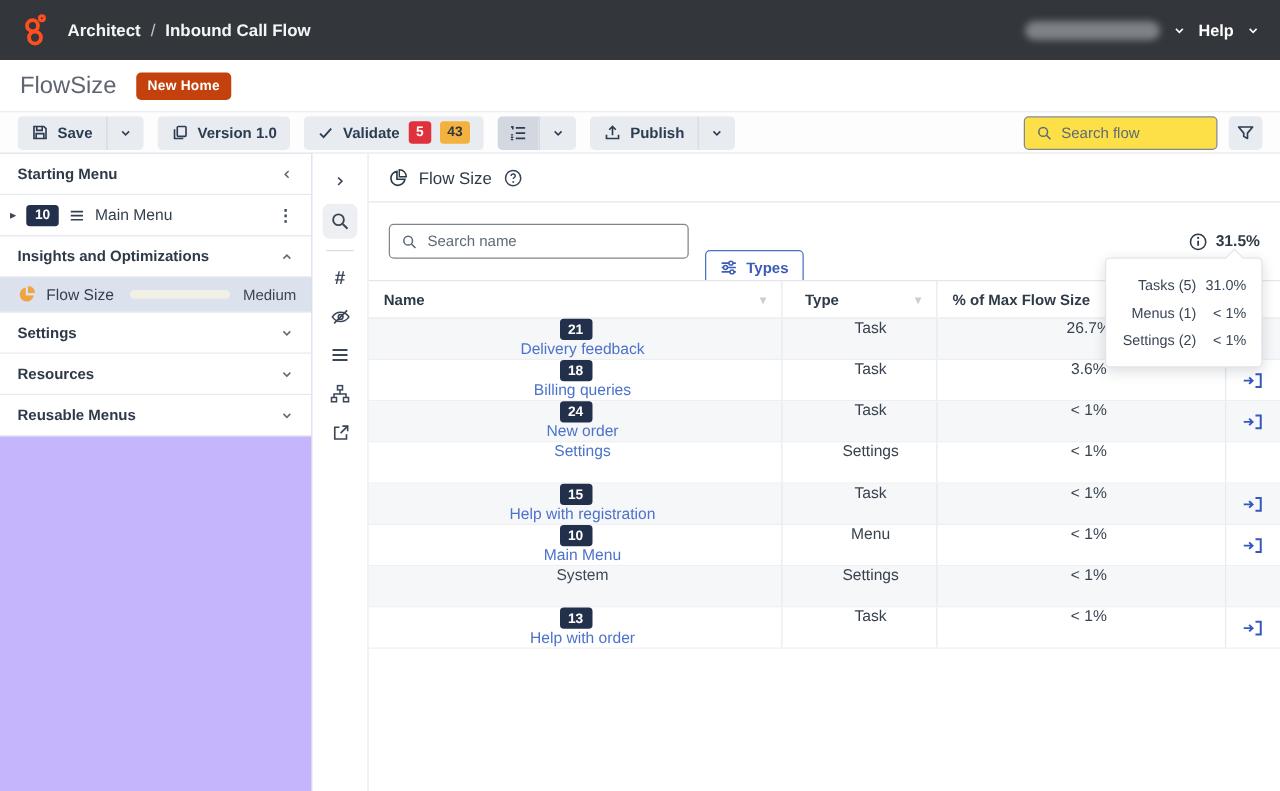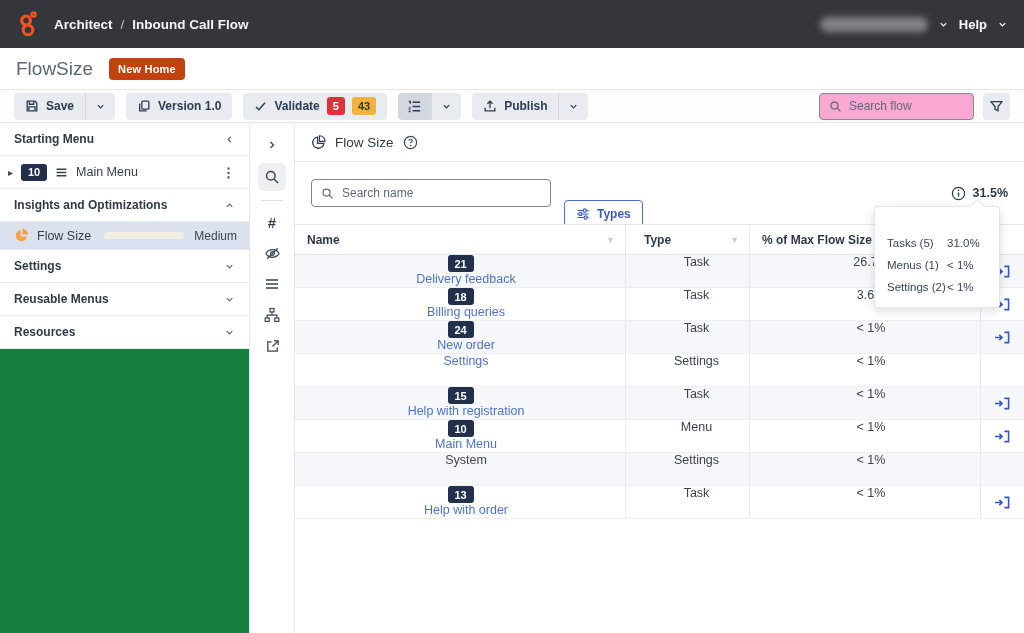--- a/index.html
+++ b/index.html
@@ -27,28 +27,28 @@
   .btn-group { display:flex; border-radius:4px; overflow:hidden; }
   .tbtn { display:flex; align-items:center; gap:7px; background:#e8ebf0; color:#2c3c52; font-size:12px; font-weight:700; height:27px; padding:0 11px; border:none; cursor:pointer; font-family:inherit; }
   .tbtn svg { display:block; }
   .tbtn.chev-part { padding:0 9px; border-left:1px solid #d5d9e0; }
   .tbtn.icon-only { padding:0 9px; }
   .tbtn.active { background:#d3d8e0; }
   .vbadge { font-size:11px; font-weight:700; padding:3px 6px; border-radius:3px; }
   .vbadge.red { background:#df323c; color:#fff; }
   .vbadge.amber { background:#f3b23e; color:#33363a; }
   .toolbar-right { margin-left:auto; display:flex; align-items:center; gap:9px; }
-  .search-box { display:flex; align-items:center; gap:7px; height:27px; border:1px solid #83898f; border-radius:4px; background:#f9a8d4; padding:0 9px; width:155px; color:#5f6a76; font-size:12px; }
+  .search-box { display:flex; align-items:center; gap:7px; height:27px; border:1px solid #83898f; border-radius:4px; background:#fde047; padding:0 9px; width:155px; color:#5f6a76; font-size:12px; }
   .funnel-btn { width:27px; height:27px; background:#e8ebf0; border-radius:4px; display:flex; align-items:center; justify-content:center; border:none; cursor:pointer; }
 
   
   .app-body { display:flex; height:510px; }
 
   
-  .sidebar { width:250px; border-right:1px solid #e4e6e9; background:#15803d; flex:none; }
+  .sidebar { width:250px; border-right:1px solid #e4e6e9; background:#c4b5fd; flex:none; }
   .side-row { display:flex; align-items:center; padding:0 14px; border-bottom:1px solid #e8eaed; background:#fff; }
   .side-header { height:33px; font-size:12px; font-weight:700; color:#2e3a48; }
   .side-header .chev, .side-row .chev { margin-left:auto; color:#5f6a76; }
   .main-menu-row { height:33px; gap:8px; padding-left:8px; font-size:12.5px; color:#333f4d; }
   .caret { font-size:10px; color:#3c4653; }
   .num-badge { min-width:26px; height:17px; background:#23304b; color:#fff; font-size:11px; font-weight:700; border-radius:3px; display:inline-flex; align-items:center; justify-content:center; padding:0 4px; }
   .kebab { margin-left:auto; color:#3c4653; font-size:13px; font-weight:700; letter-spacing:0; }
   .flow-size-row { height:28px; background:#dce2ed; gap:8px; padding-right:12px; font-size:12.5px; color:#333f4d; }
   .progress { margin-left:auto; width:80px; height:7px; border-radius:4px; background:#f2f0e4; overflow:hidden; }
   .progress-fill { height:100%; background:#edc25e; border-radius:4px; }
@@ -81,21 +81,21 @@
   .trow { display:flex; align-items:stretch; height:33px; font-size:12.5px; border-bottom:1px solid #edeff2; background:#fff; }
   .trow.alt { background:#f6f7f9; }
   .trow .hc { height:auto;flex-direction:column; }
   .trow .num-badge { margin-right:11px; }
   .row-link { color:#4d73c9; cursor:pointer; }
   .row-plain { color:#3f4a58; }
   .cell-text { color:#39434f; }
   .jump-btn { background:none; border:none; cursor:pointer; display:flex; align-items:center; justify-content:center; padding:0; }
 
   
-  .usage-tooltip { position:absolute; top:83px; right:24px; width:126px; background:#fff; border:1px solid #e2e5e9; border-radius:4px; box-shadow:0 3px 10px rgba(40,50,70,.16); padding:25px 12px 9px; z-index:6; }
+  .usage-tooltip { position:absolute; top:83px; right:14px; width:126px; background:#fff; border:1px solid #e2e5e9; border-radius:4px; box-shadow:0 3px 10px rgba(40,50,70,.16); padding:11px 12px 9px; z-index:6;text-align:right; }
   .usage-tooltip::before { content:""; position:absolute; top:-6px; right:16px; width:10px; height:10px; background:#fff; border-left:1px solid #e2e5e9; border-top:1px solid #e2e5e9; transform:rotate(45deg); }
   .tip-row { display:flex; align-items:center; height:22px; font-size:11.5px; color:#3a4656; }
   .tip-label { flex:1; }
   .tip-value { width:40px; }
 
   
   .tfooter { margin-top:auto; height:49px; border-top:1px solid #e4e6e9; display:flex; align-items:center; padding:0 16px; font-size:12px; color:#39434f; }
   .range-text { font-weight:600; }
   .page-size { margin-left:13px; display:flex; align-items:center; gap:8px; height:27px; border:1px solid #80868e; border-radius:6px; padding:0 9px; background:#fff; cursor:pointer; color:#343c46; font-weight:600; }
   .per-page { margin-left:10px; }
@@ -254,29 +254,29 @@
     </div>
     <div class="side-row side-header">
       <span>Settings</span>
       <span class="chev">
         <svg width="11" height="11" viewBox="0 0 16 16">
             <polyline points="4,6 8,10 12,6" fill="none" stroke="#5f6a76" stroke-width="1.8"></polyline>
           </svg>
       </span>
     </div>
     <div class="side-row side-header">
-      <span>Reusable Menus</span>
+      <span>Resources</span>
       <span class="chev">
         <svg width="11" height="11" viewBox="0 0 16 16">
             <polyline points="4,6 8,10 12,6" fill="none" stroke="#5f6a76" stroke-width="1.8"></polyline>
           </svg>
       </span>
     </div>
     <div class="side-row side-header">
-      <span>Resources</span>
+      <span>Reusable Menus</span>
       <span class="chev">
         <svg width="11" height="11" viewBox="0 0 16 16">
             <polyline points="4,6 8,10 12,6" fill="none" stroke="#5f6a76" stroke-width="1.8"></polyline>
           </svg>
       </span>
     </div>
   </div>
 
   <div class="icon-rail">
     <div class="rail-icon">

